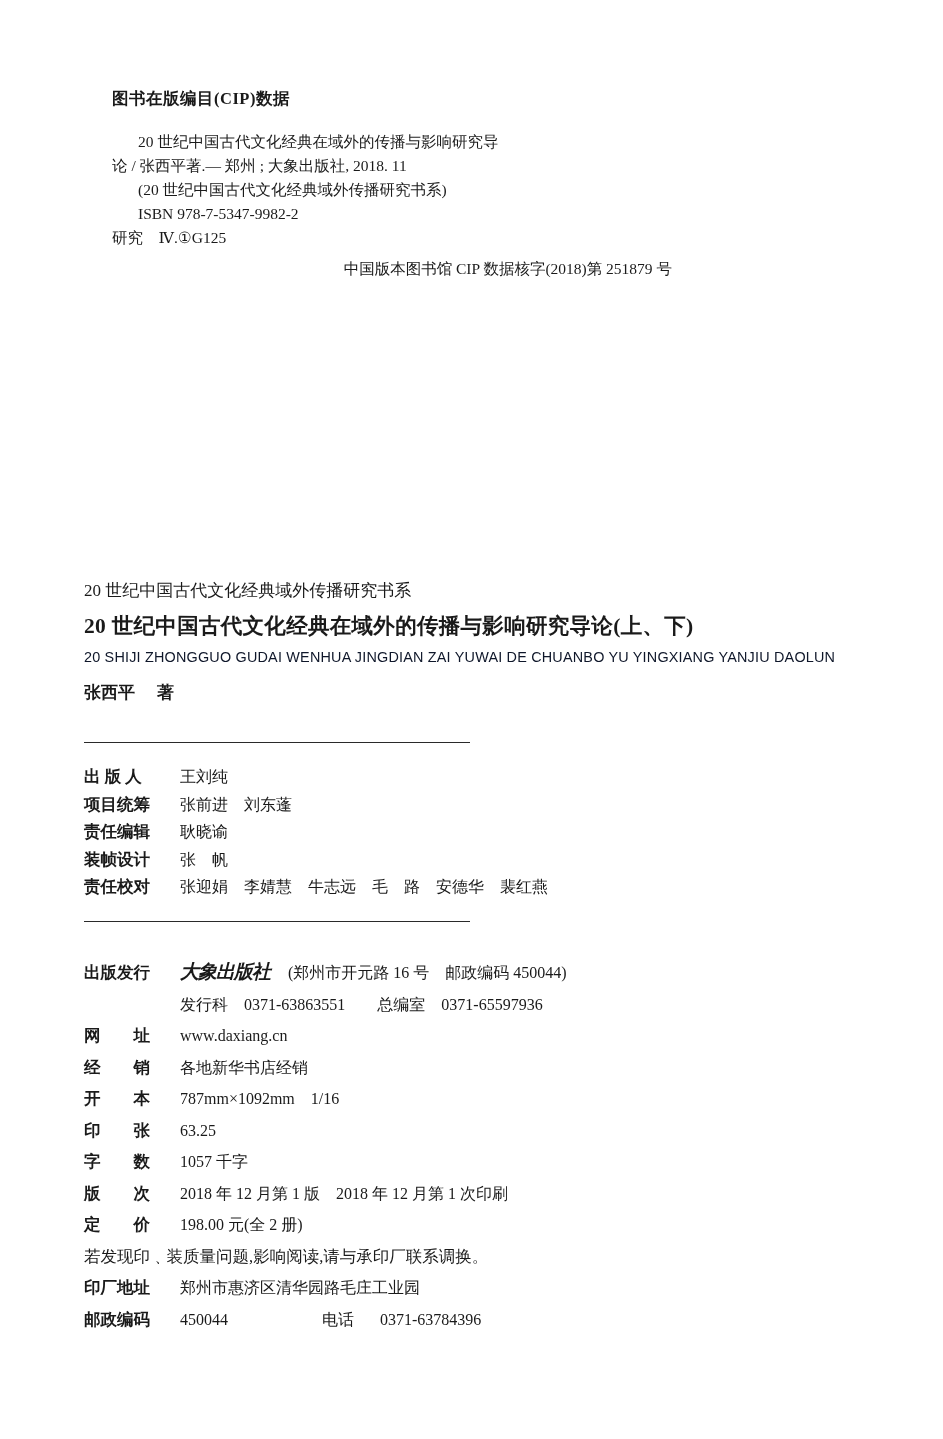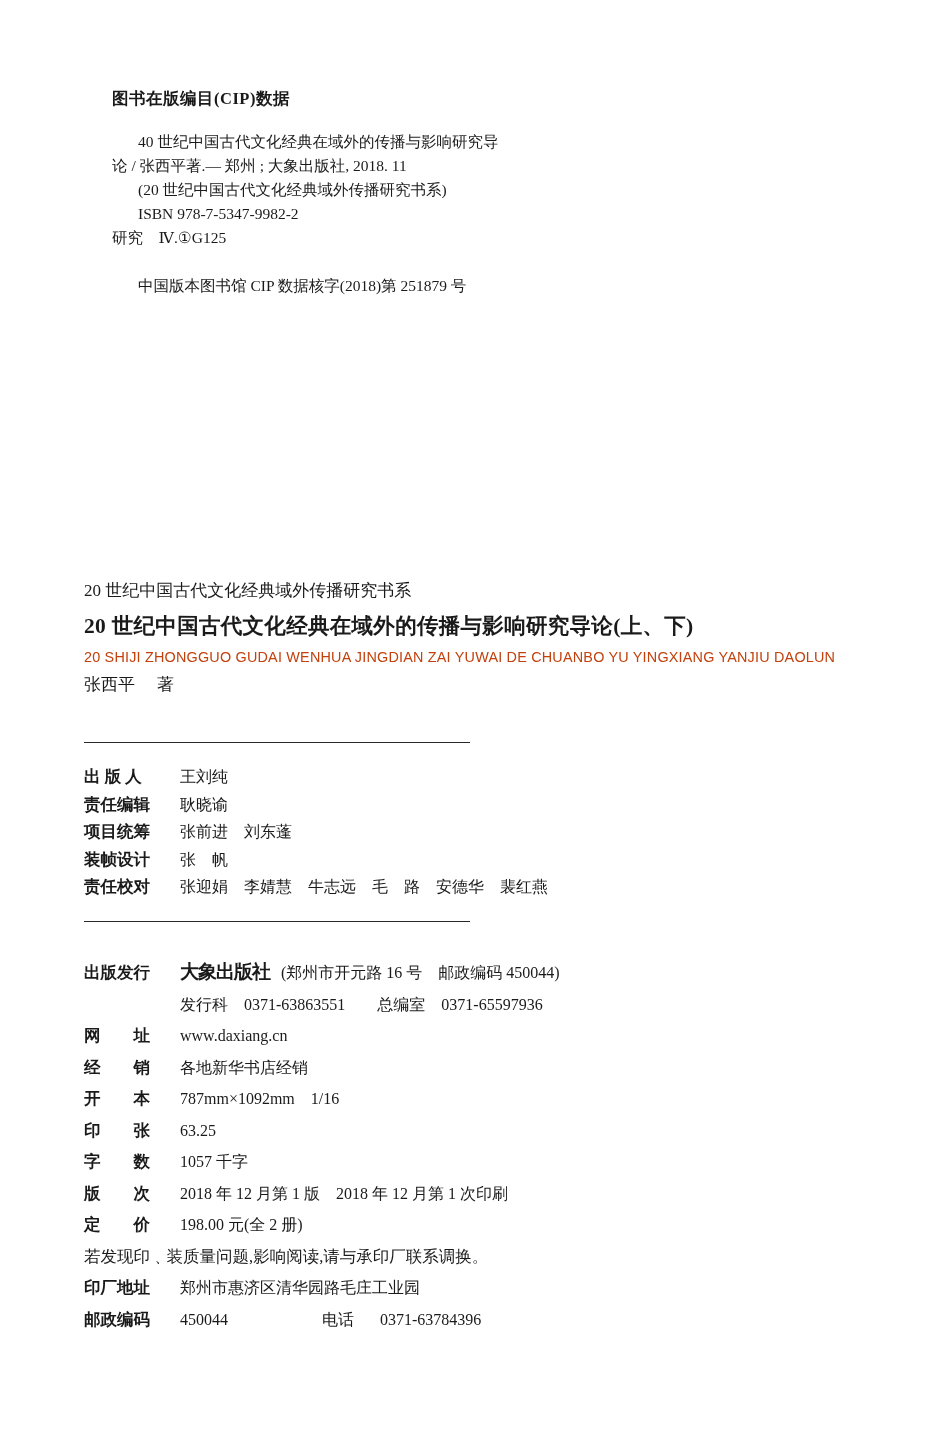--- a/index.html
+++ b/index.html
@@ -40,21 +40,22 @@
     line-height: 24px;
     white-space: pre;
   }
   .cip-indent {
     text-indent: 26px;
   }
   .cip-gap-top {
     margin-top: 22px;
   }
   .cip-gap-top2 {
-    margin-top: 24px;
+    margin-top: 7px;
+    text-align: right;
   }
 
   
   .colophon {
     position: absolute;
     left: 84px;
     top: 578px;
     width: 790px;
   }
   .series-line {
@@ -67,26 +68,26 @@
     font-weight: bold;
     line-height: 32px;
     letter-spacing: 0.3px;
     margin-bottom: 4px;
   }
   .pinyin {
     font-family: "Liberation Sans", sans-serif;
     font-size: 14.4px;
     letter-spacing: 0.2px;
     line-height: 22px;
-    color: #c2410c;
-    margin-bottom: 4px;
+    color: #0f172a;
+    margin-bottom: 12px;
   }
   .author-line {
     font-size: 17px;
-    font-weight: normal;
+    font-weight: bold;
     line-height: 26px;
   }
   .author-line .sp {
     display: inline-block;
     width: 22px;
   }
 
   .rule {
     border: 0;
     border-top: 1.2px solid #2a2a2a;
@@ -139,43 +140,44 @@
   }
   .pub-value {
     font-size: 16px;
   }
   .pub-value.latin {
     font-family: "Liberation Serif", serif;
   }
   .publisher-logo {
     font-family: "Liberation Serif", serif;
     font-weight: bold;
+    font-style: italic;
     font-size: 19px;
     letter-spacing: -1px;
-    margin-right: 11px;
+    margin-right: 18px;
     text-align: right;
   }
   .indent-val {
     padding-left: 96px;
   }
   .wide-gap { display: inline-block; width: 26px; }
   .mid-gap { display: inline-block; width: 16px; }
   .note-line {
     font-size: 16.5px;
     line-height: 31.5px;
   }
 </style>
 </head>
 <body>
 
 <div class="page">
 
   <div class="cip">
     <div class="cip-title">图书在版编目(CIP)数据</div>
-    <div class="cip-line cip-indent">40 世纪中国古代文化经典在域外的传播与影响研究导</div>
+    <div class="cip-line cip-indent">20 世纪中国古代文化经典在域外的传播与影响研究导</div>
     <div class="cip-line">论 / 张西平著.— 郑州 ; 大象出版社, 2018. 11</div>
     <div class="cip-line cip-indent">(20 世纪中国古代文化经典域外传播研究书系)</div>
     <div class="cip-line cip-indent">ISBN 978-7-5347-9982-2</div>
 
     <div class="cip-line">研究　Ⅳ.①G125</div>
 
     <div class="cip-line cip-indent cip-gap-top2">中国版本图书馆 CIP 数据核字(2018)第 251879 号</div>
   </div>
 
   <div class="colophon">
@@ -188,28 +190,28 @@
   </div>
 
   <hr class="rule rule-1">
 
   <div class="staff">
     <div class="staff-row">
       <span class="staff-label">出 版 人</span>
       <span class="staff-value">王刘纯</span>
     </div>
     <div class="staff-row">
+      <span class="staff-label">项目统筹</span>
+      <span class="staff-value">张前进　刘东蓬</span>
+    </div>
+    <div class="staff-row">
       <span class="staff-label">责任编辑</span>
       <span class="staff-value">耿晓谕</span>
     </div>
     <div class="staff-row">
-      <span class="staff-label">项目统筹</span>
-      <span class="staff-value">张前进　刘东蓬</span>
-    </div>
-    <div class="staff-row">
       <span class="staff-label">装帧设计</span>
       <span class="staff-value">张　帆</span>
     </div>
     <div class="staff-row">
       <span class="staff-label">责任校对</span>
       <span class="staff-value">张迎娟　李婧慧　牛志远　毛　路　安德华　裴红燕</span>
     </div>
   </div>
 
   <hr class="rule rule-2">

